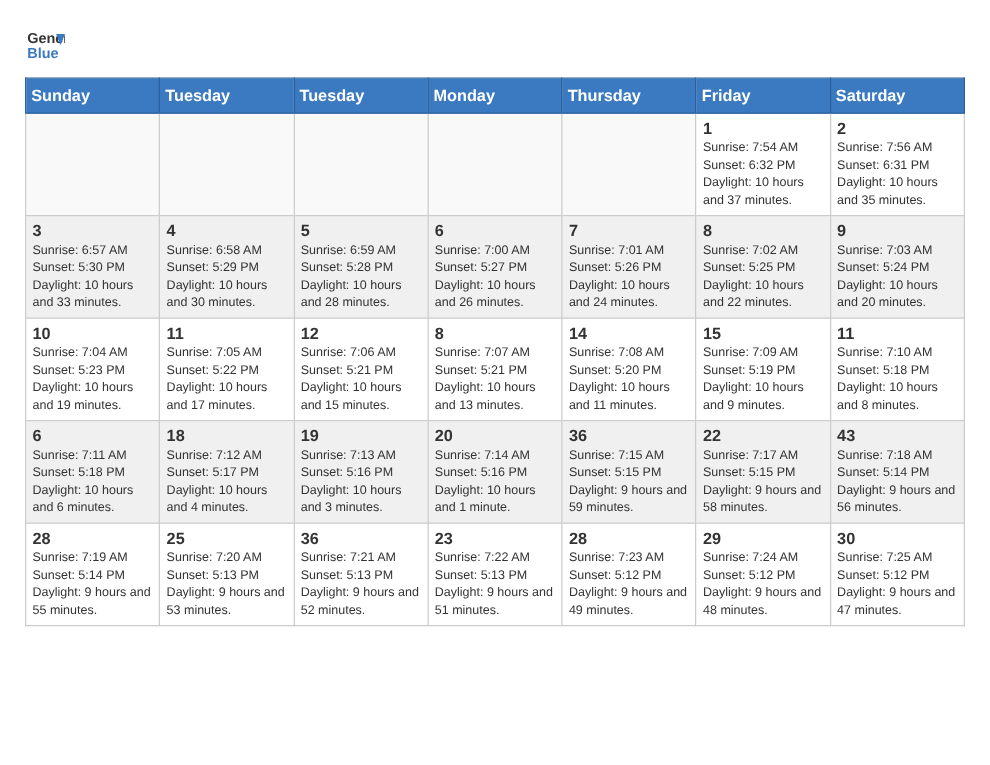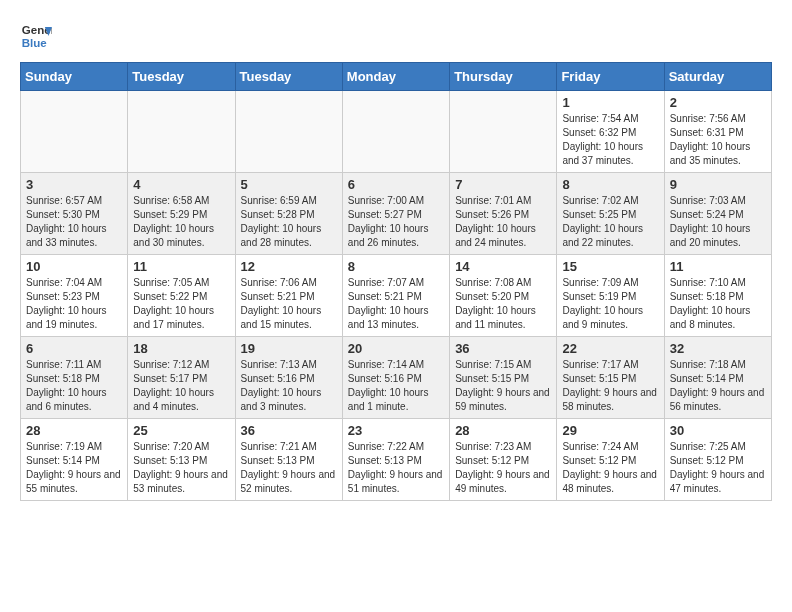--- a/index.html
+++ b/index.html
@@ -207,21 +207,21 @@
         </td>
         <td>
           <div class="day-num">36</div>
           <div class="day-info">Sunrise: 7:15 AM<br>Sunset: 5:15 PM<br>Daylight: 9 hours and 59 minutes.</div>
         </td>
         <td>
           <div class="day-num">22</div>
           <div class="day-info">Sunrise: 7:17 AM<br>Sunset: 5:15 PM<br>Daylight: 9 hours and 58 minutes.</div>
         </td>
         <td>
-          <div class="day-num">32</div>
+          <div class="day-num">43</div>
           <div class="day-info">Sunrise: 7:18 AM<br>Sunset: 5:14 PM<br>Daylight: 9 hours and 56 minutes.</div>
         </td>
       </tr>
       <tr>
         <td>
           <div class="day-num">28</div>
           <div class="day-info">Sunrise: 7:19 AM<br>Sunset: 5:14 PM<br>Daylight: 9 hours and 55 minutes.</div>
         </td>
         <td>
           <div class="day-num">25</div>

